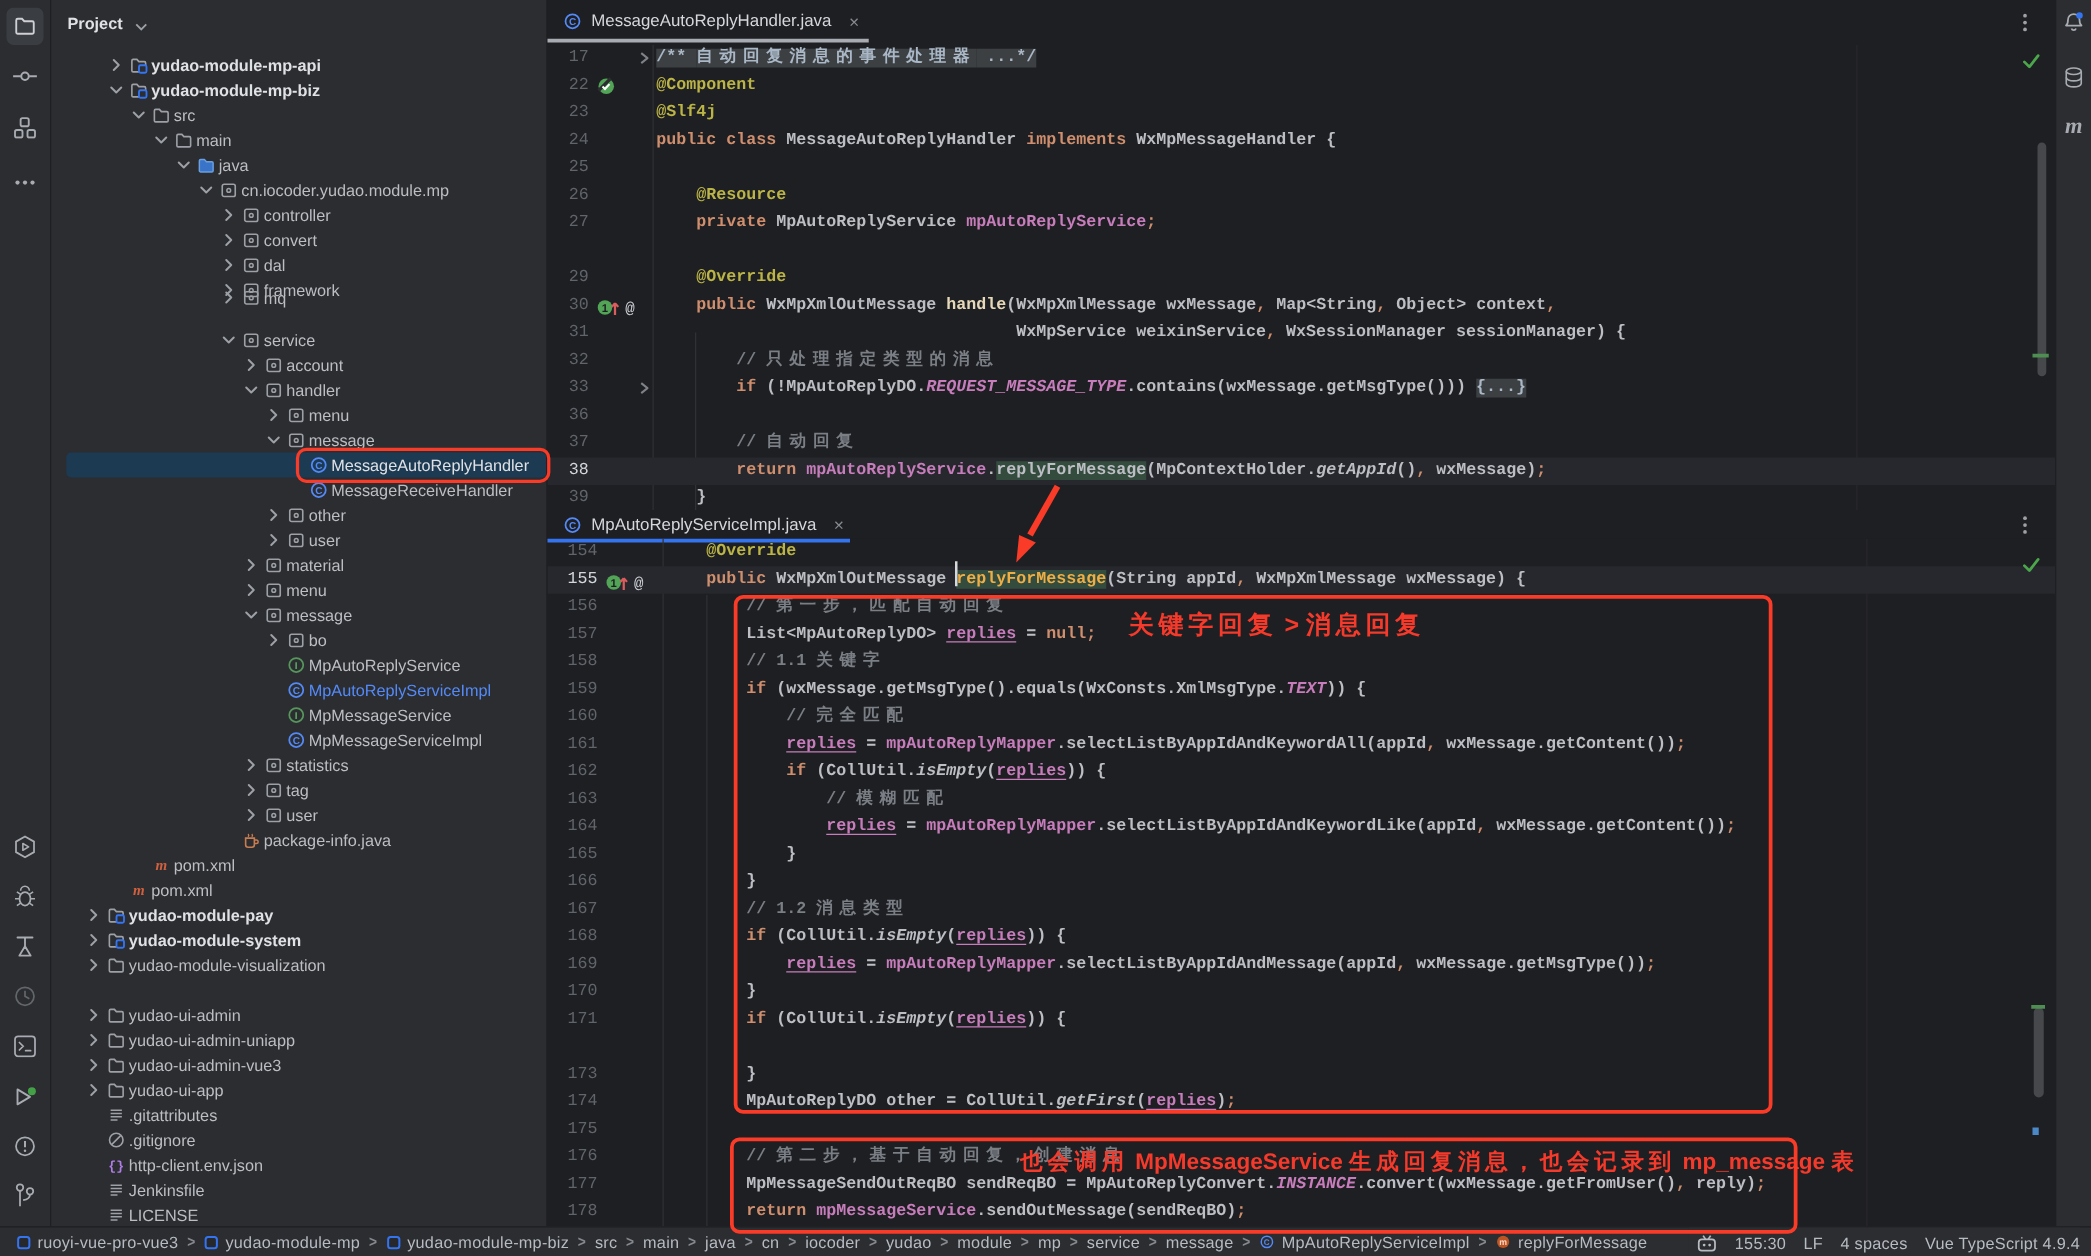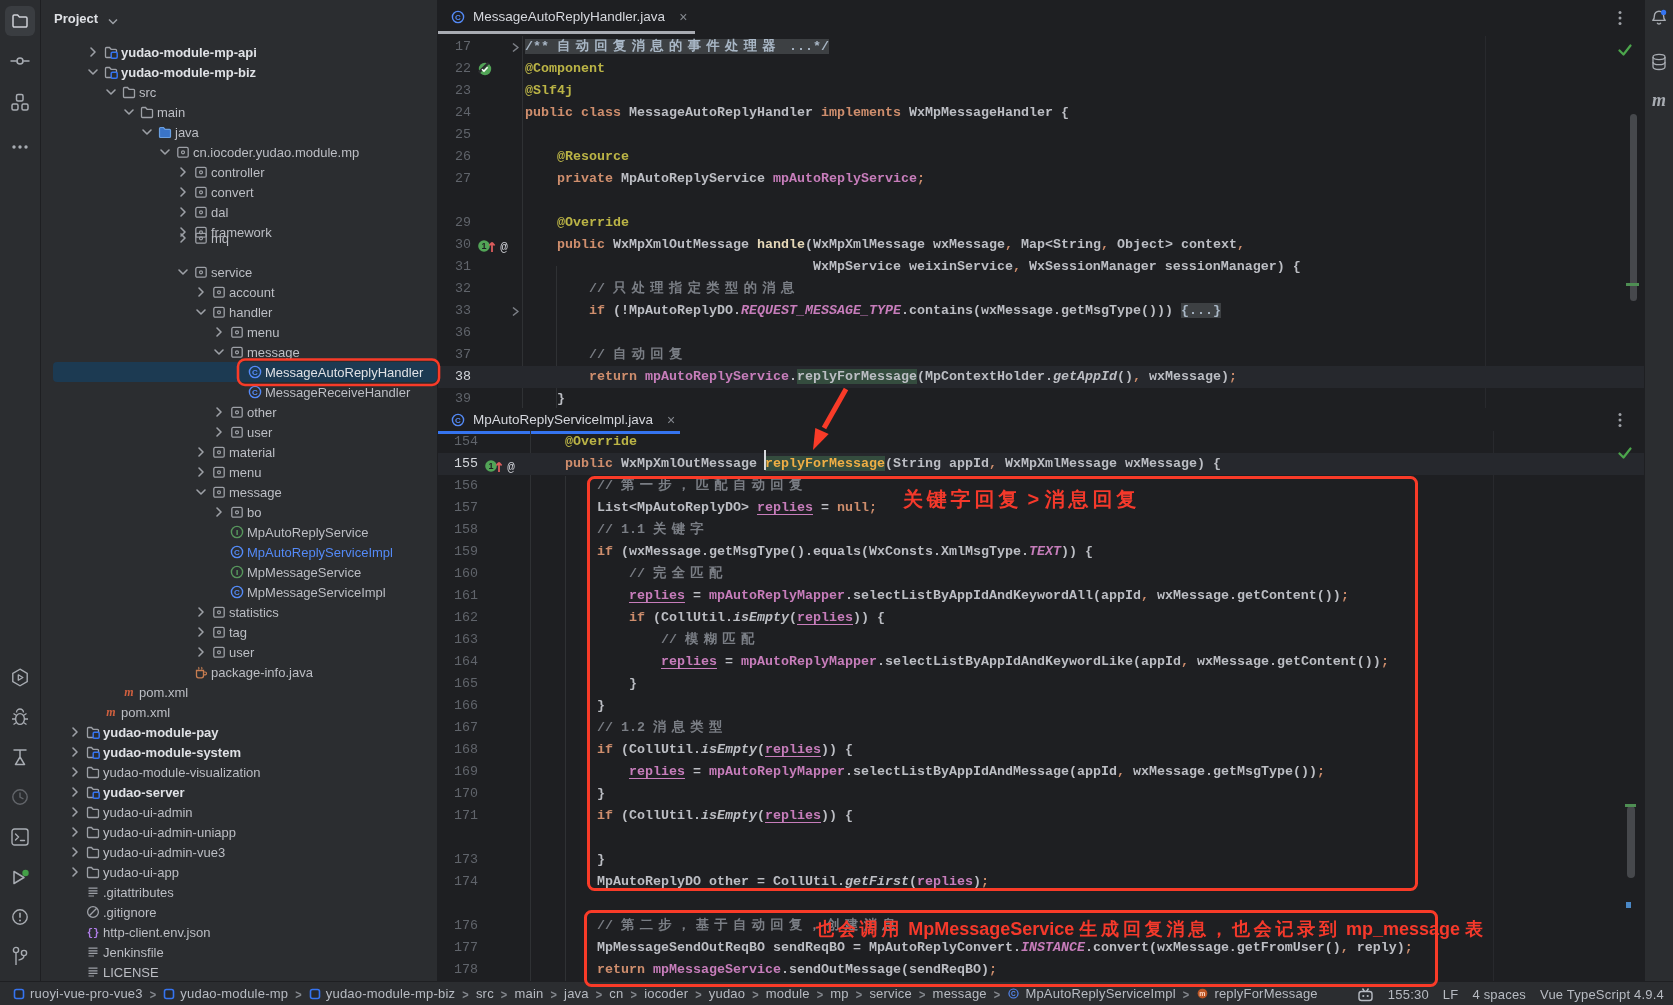--- a/index.html
+++ b/index.html
@@ -455,30 +455,20 @@
     </div>
 <div class="trow" style="top:762px;padding-left:26px">
       <svg class="ic16" viewBox="0 0 16 16">
         <path d="M6 4l4 4-4 4" fill="none" stroke="#9da0a6" stroke-width="1.6" stroke-linecap="round" stroke-linejoin="round"></path>
       </svg>
       <svg class="ic16" viewBox="0 0 16 16">
         <path d="M2.5 4.5a1 1 0 011-1h3l1.6 1.8h4.4a1 1 0 011 1v6.2a1 1 0 01-1 1h-9a1 1 0 01-1-1z" fill="none" stroke="#9da0a6" stroke-width="1.3"></path>
       </svg>
       <span class="lab">yudao-module-visualization</span>
     </div>
-<div class="trow" style="top:782px;padding-left:26px">
-      <svg class="ic16" viewBox="0 0 16 16">
-        <path d="M6 4l4 4-4 4" fill="none" stroke="#9da0a6" stroke-width="1.6" stroke-linecap="round" stroke-linejoin="round"></path>
-      </svg>
-      <svg class="ic16" viewBox="0 0 16 16">
-        <path d="M2.5 4.5a1 1 0 011-1h3l1.6 1.8h4.4a1 1 0 011 1v6.2a1 1 0 01-1 1h-9a1 1 0 01-1-1z" fill="none" stroke="#9da0a6" stroke-width="1.3"></path>
-        <rect x="8.2" y="8.2" width="6" height="6" rx="1.2" fill="#2b2d30" stroke="#3574f0" stroke-width="1.5"></rect>
-      </svg>
-      <span class="lab tb">yudao-server</span>
-    </div>
 <div class="trow" style="top:802px;padding-left:26px">
       <svg class="ic16" viewBox="0 0 16 16">
         <path d="M6 4l4 4-4 4" fill="none" stroke="#9da0a6" stroke-width="1.6" stroke-linecap="round" stroke-linejoin="round"></path>
       </svg>
       <svg class="ic16" viewBox="0 0 16 16">
         <path d="M2.5 4.5a1 1 0 011-1h3l1.6 1.8h4.4a1 1 0 011 1v6.2a1 1 0 01-1 1h-9a1 1 0 01-1-1z" fill="none" stroke="#9da0a6" stroke-width="1.3"></path>
       </svg>
       <span class="lab">yudao-ui-admin</span>
     </div>
 <div class="trow" style="top:822px;padding-left:26px">
@@ -632,20 +622,21 @@
 <div class="row" style="top:220px"><span class="no" style="width:40px">164</span><span class="code" style="left:95px"><span class="d">                </span><span class="fu">replies</span><span class="d"> = </span><span class="f">mpAutoReplyMapper</span><span class="d">.selectListByAppIdAndKeywordLike(appId</span><span class="k">,</span><span class="d"> wxMessage.getContent())</span><span class="k">;</span></span></div>
 <div class="row" style="top:242px"><span class="no" style="width:40px">165</span><span class="code" style="left:95px"><span class="d">            }</span></span></div>
 <div class="row" style="top:264px"><span class="no" style="width:40px">166</span><span class="code" style="left:95px"><span class="d">        }</span></span></div>
 <div class="row" style="top:286px"><span class="no" style="width:40px">167</span><span class="code" style="left:95px"><span class="d">        </span><span class="c">// 1.2 </span><span class="c cj">消息类型</span></span></div>
 <div class="row" style="top:308px"><span class="no" style="width:40px">168</span><span class="code" style="left:95px"><span class="d">        </span><span class="k">if</span><span class="d"> (CollUtil.</span><span class="it">isEmpty</span><span class="d">(</span><span class="fu">replies</span><span class="d">)) {</span></span></div>
 <div class="row" style="top:330px"><span class="no" style="width:40px">169</span><span class="code" style="left:95px"><span class="d">            </span><span class="fu">replies</span><span class="d"> = </span><span class="f">mpAutoReplyMapper</span><span class="d">.selectListByAppIdAndMessage(appId</span><span class="k">,</span><span class="d"> wxMessage.getMsgType())</span><span class="k">;</span></span></div>
 <div class="row" style="top:352px"><span class="no" style="width:40px">170</span><span class="code" style="left:95px"><span class="d">        }</span></span></div>
 <div class="row" style="top:374px"><span class="no" style="width:40px">171</span><span class="code" style="left:95px"><span class="d">        </span><span class="k">if</span><span class="d"> (CollUtil.</span><span class="it">isEmpty</span><span class="d">(</span><span class="fu">replies</span><span class="d">)) {</span></span></div>
 <div class="row" style="top:418px"><span class="no" style="width:40px">173</span><span class="code" style="left:95px"><span class="d">        }</span></span></div>
 <div class="row" style="top:440px"><span class="no" style="width:40px">174</span><span class="code" style="left:95px"><span class="d">        </span><span class="d">MpAutoReplyDO other = CollUtil.</span><span class="it">getFirst</span><span class="d">(</span><span class="fu">replies</span><span class="d">)</span><span class="k">;</span></span></div>
+<div class="row" style="top:462px"><span class="no" style="width:40px">175</span><span class="code" style="left:95px"></span></div>
 <div class="row" style="top:484px"><span class="no" style="width:40px">176</span><span class="code" style="left:95px"><span class="d">        </span><span class="c">// </span><span class="c cj">第二步，基于自动回复，创建消息</span></span></div>
 <div class="row" style="top:506px"><span class="no" style="width:40px">177</span><span class="code" style="left:95px"><span class="d">        </span><span class="d">MpMessageSendOutReqBO sendReqBO = MpAutoReplyConvert.</span><span class="fi">INSTANCE</span><span class="d">.convert(wxMessage.getFromUser()</span><span class="k">,</span><span class="d"> reply)</span><span class="k">;</span></span></div>
 <div class="row" style="top:528px"><span class="no" style="width:40px">178</span><span class="code" style="left:95px"><span class="d">        </span><span class="k">return </span><span class="f">mpMessageService</span><span class="d">.sendOutMessage(sendReqBO)</span><span class="k">;</span></span></div>
     <div class="abs" style="left:46px;top:27px"><svg width="34" height="16" viewBox="0 0 34 16">
           <circle cx="7" cy="8" r="5.8" fill="#52a457"></circle>
           <text x="7" y="11.4" font-size="9" font-weight="bold" fill="#1e1f22" text-anchor="middle">1</text>
           <path d="M15 14V4.5M15 4.5l-2.6 3M15 4.5l2.6 3" stroke="#db5c5c" stroke-width="1.8" fill="none"></path>
           <text x="27" y="12.5" font-size="12.6" fill="#ced0d6" text-anchor="middle" font-family="Liberation Mono">@</text>
         </svg></div>
   </div>

